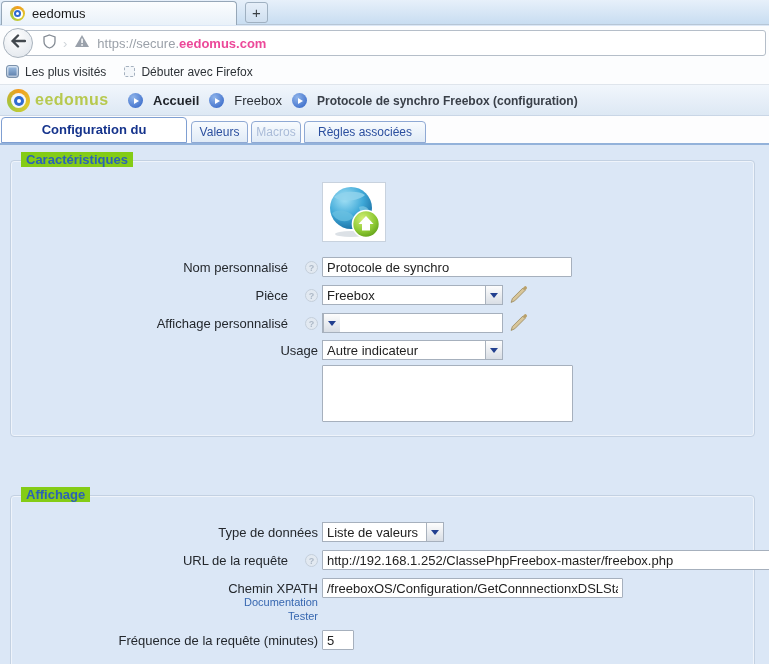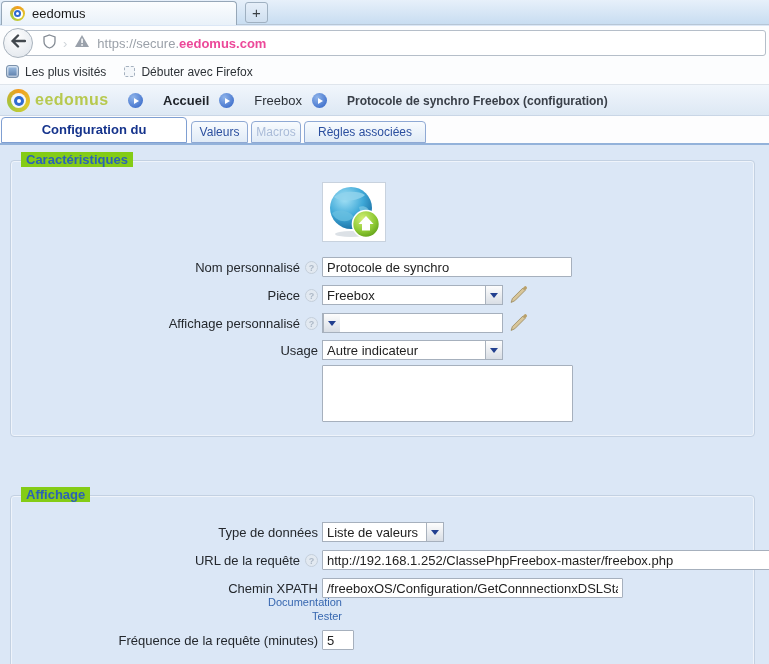--- a/index.html
+++ b/index.html
@@ -50,21 +50,21 @@
   .siteheader { position:absolute; left:0; top:85px; width:769px; height:31px;
                 background:linear-gradient(#f1f6fc,#dde8f4); border-bottom:1px solid #c9d6e6; }
   .logo { position:absolute; left:7px; top:4px; width:23px; height:23px; border-radius:50%;
           background:conic-gradient(#f39c1f,#ddca2e,#a0c83e,#f39c1f);
           display:flex; align-items:center; justify-content:center; }
   .logo .l-gap { width:15px; height:15px; border-radius:50%; background:#f3f7fb; display:flex; align-items:center; justify-content:center; }
   .logo .l-in  { width:10px; height:10px; border-radius:50%; background:#2f6bd0; display:flex; align-items:center; justify-content:center; }
   .logo .l-core{ width:4px; height:4px; border-radius:50%; background:#fff; }
   .logotext { position:absolute; left:35px; top:6px; font-size:16px; font-weight:700; color:#b7c94f; letter-spacing:.5px; }
   .breadcrumbs { position:absolute; left:128px; top:0; height:31px; display:flex; align-items:center; gap:10px; }
-  .bc-item { display:flex; align-items:center; gap:20px; cursor:pointer;justify-content:flex-end; }
+  .bc-item { display:flex; align-items:center; gap:10px; cursor:pointer;justify-content:flex-end; }
   .bc-icon { width:15px; height:15px; border-radius:50%; flex:0 0 auto;
              background:radial-gradient(circle at 35% 30%,#8fb4ea,#2c5fc4);
              display:flex; align-items:center; justify-content:center; }
   .bc-icon::after { content:""; display:block; width:0; height:0; margin-left:2px;
                     border-left:5px solid #fff; border-top:3.5px solid transparent; border-bottom:3.5px solid transparent; }
   .bc-1 { font-size:13px; font-weight:700; color:#1f2329; }
   .bc-2 { font-size:13px; color:#2c3138; }
   .bc-3 { font-size:12px; color:#3a4049;font-weight:bold; }
 
   
@@ -82,41 +82,41 @@
   
   .content { position:absolute; left:0; top:147px; width:769px; height:517px; background:#dbe7f6; }
   .fs { position:absolute; left:10px; width:745px; border:1px solid #c3d1e2; border-radius:4px;
         box-shadow:inset 0 0 0 1px rgba(255,255,255,.55); }
   .fs1 { top:160px; height:277px; }
   .fs2 { top:495px; height:190px; }
   .legend { position:absolute; top:-9px; left:10px; background:#84cc16; padding:0 5px;
             font-size:13px; font-weight:700; color:#2b62b5; }
 
   .flabel { position:absolute; width:308px; left:10px; display:flex; justify-content:flex-end;
-            align-items:center; gap:5px; height:20px; font-size:13px; color:#24282d; }
+            align-items:center; gap:17px; height:20px; font-size:13px; color:#24282d; }
   .help { width:13px; height:13px; border-radius:50%; background:#e2e9f1; border:1px solid #c4cfdb;
           color:#adb9c7; font-size:9px; font-weight:700; text-align:center; line-height:12px; flex:0 0 auto; cursor:pointer; }
 
   .tinput { position:absolute; height:20px; background:#fff; border:1px solid #a6b0bd; border-radius:1px;
             font-family:"Liberation Sans",sans-serif; font-size:13px; color:#222; padding:0 4px; }
   textarea.tinput { resize:none; }
 
   .select { position:absolute; height:20px; background:#fff; border:1px solid #a6b0bd; display:flex;
             align-items:center; cursor:pointer; }
   .select-value { flex:1; font-size:13px; color:#222; padding-left:4px; white-space:nowrap; overflow:hidden; }
   .select-btn { width:17px; height:100%; background:linear-gradient(#fdfdfd,#d9dee5);
                 border-left:1px solid #a9b2bd; display:flex; align-items:center; justify-content:center; }
   .select-arrow { width:0; height:0; border-left:4.5px solid transparent; border-right:4.5px solid transparent;
                   border-top:5.5px solid #23408f; }
 
   .pencil { position:absolute; width:20px; height:20px; cursor:pointer; }
   .iconbox { position:absolute; left:322px; top:182px; width:64px; height:60px; background:#fff;
              border:1px solid #c8d2de; display:flex; align-items:center; justify-content:center; cursor:pointer; }
   .slink { position:absolute; width:308px; left:10px; text-align:right; font-size:11px; color:#3767b0;
-           cursor:pointer;margin-left:24px; }
+           cursor:pointer; }
 </style>
 </head>
 <body>
 
 <div class="screen">
 
   <div class="tabbar">
     <div class="btab">
       <span class="favicon">
           <span class="f-gap">

